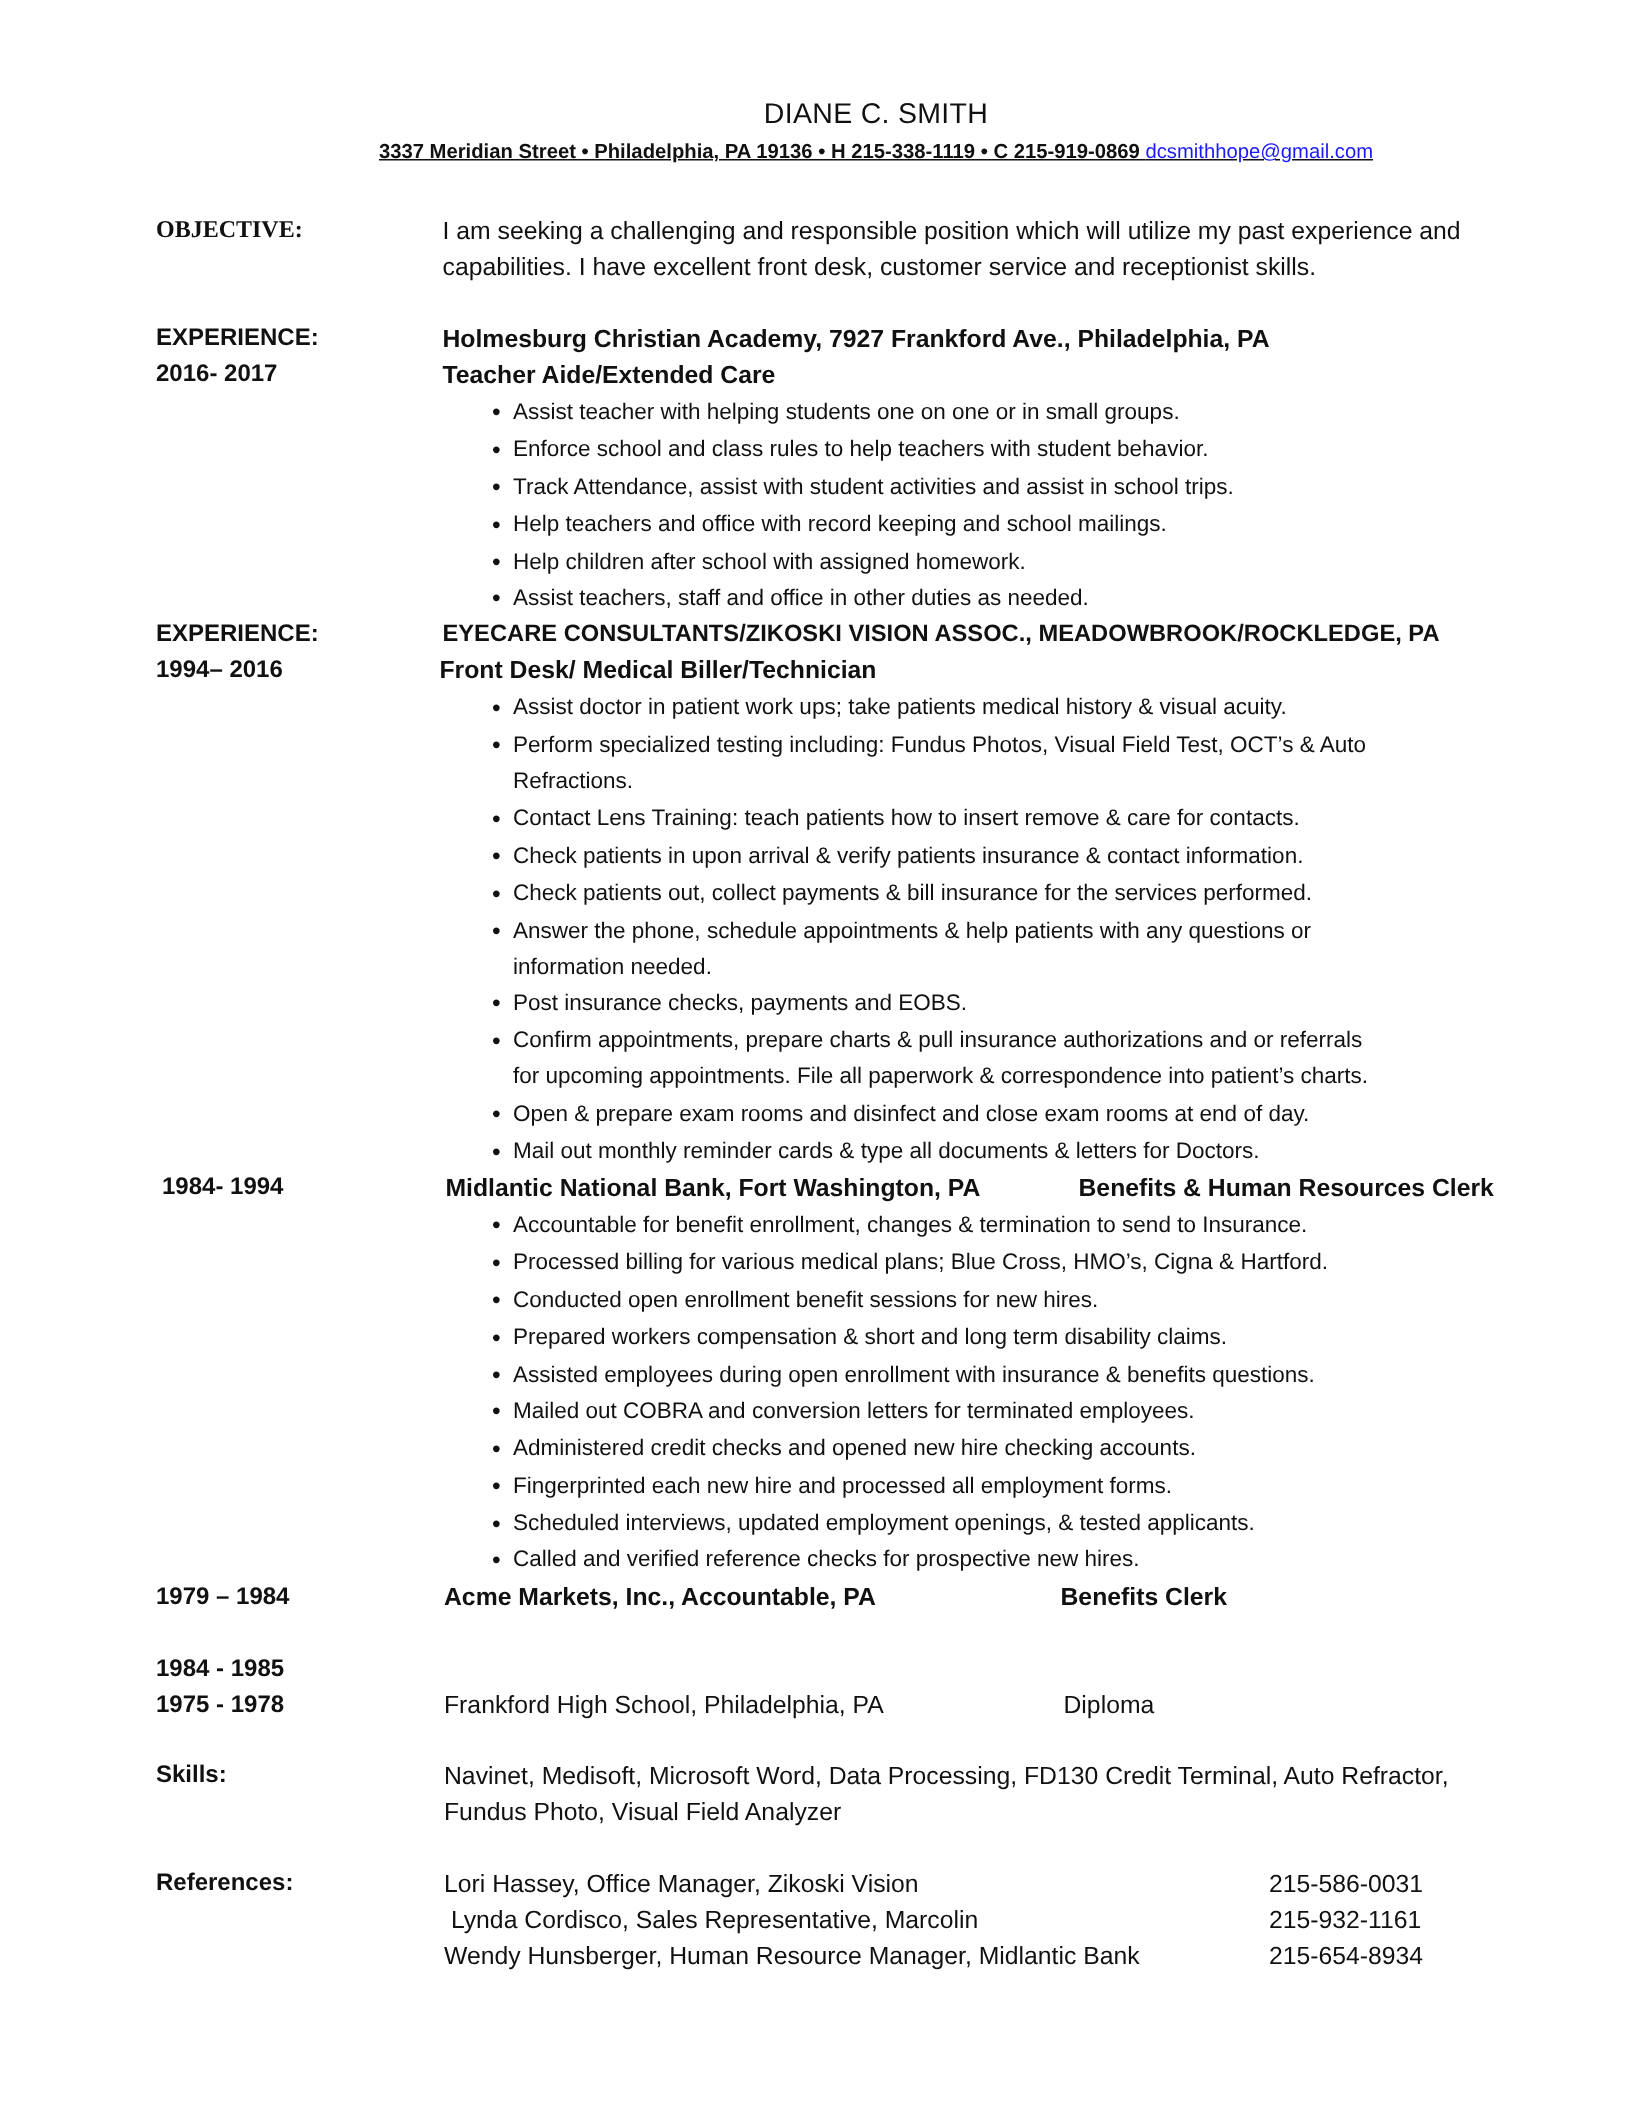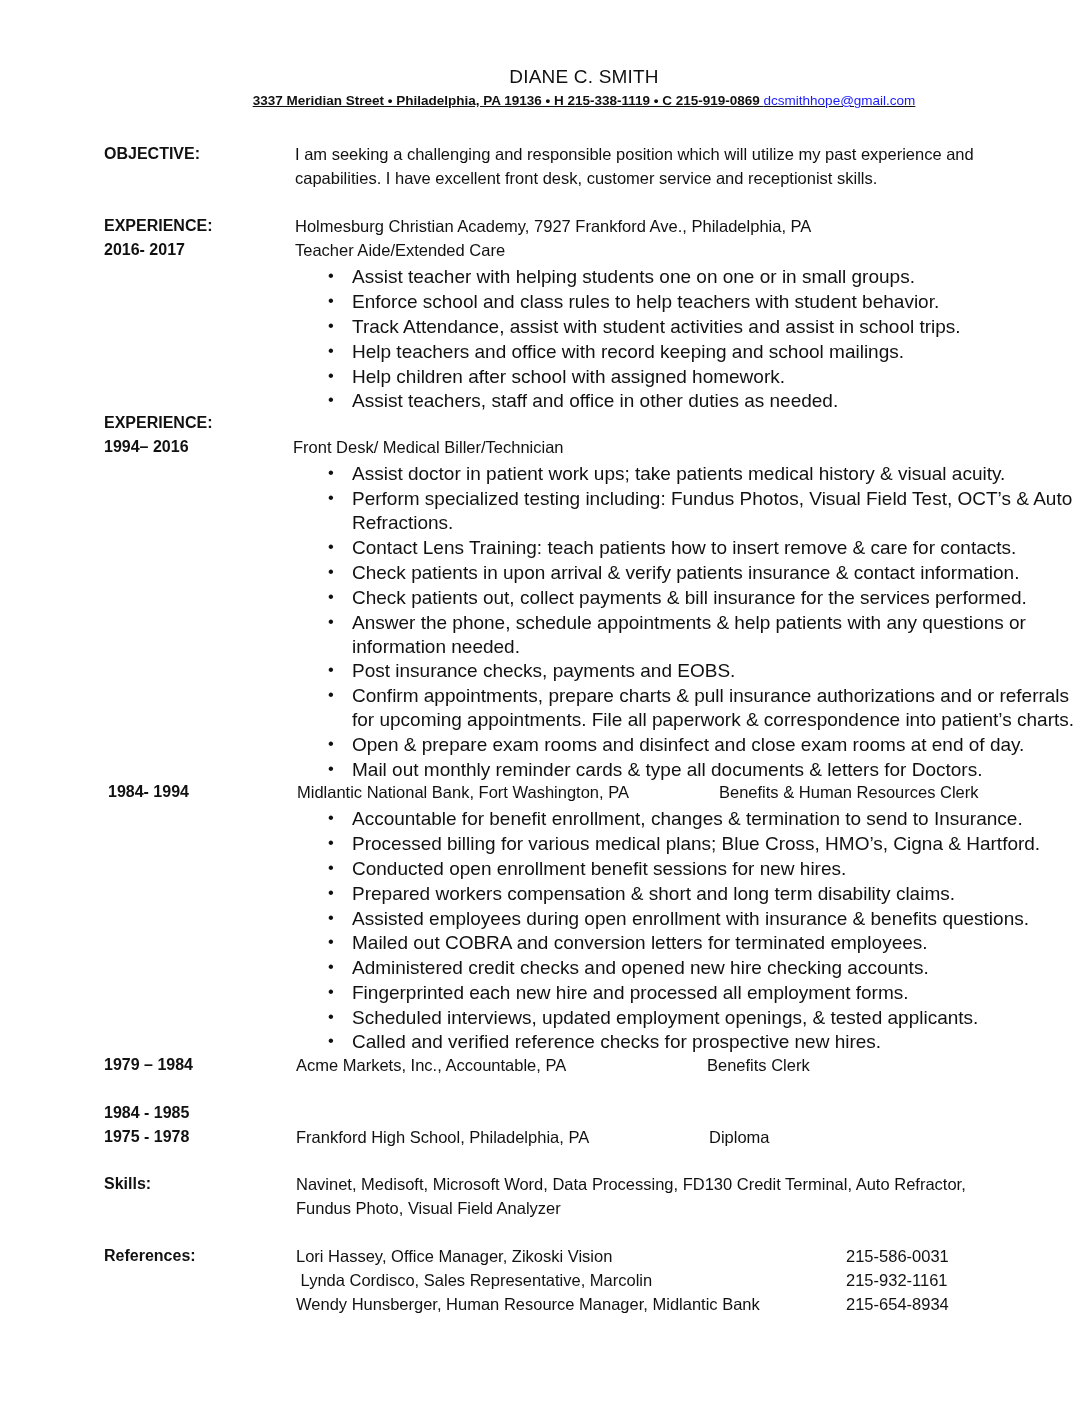--- a/index.html
+++ b/index.html
@@ -5,33 +5,33 @@
   html, body { margin: 0; padding: 0; background: #ffffff; }
   body { width: 1088px; height: 1408px; position: relative; overflow: hidden;
          font-family: "Liberation Sans", "DejaVu Sans", sans-serif; color: #111; }
   .page { position: absolute; left: 0; top: 0; width: 1088px; height: 1212px; margin-left: 40px; }
   .abs { position: absolute; white-space: nowrap; }
   .name { left: 0; width: 1088px; text-align: center; top: 66px; font-size: 19px; letter-spacing: 0.2px; }
   .contact { left: 0; width: 1088px; text-align: center; top: 93px; font-size: 13.5px; font-weight: bold; text-decoration: underline; }
   .contact .email { color: #1a1aff; font-weight: normal; }
   .lbl { font-size: 16px; font-weight: bold; }
   .txt { font-size: 16.5px; }
-  .b { font-weight: normal; }
+  .b { font-weight: bold; }
   .bullet { position: absolute; left: 288px; font-size: 16.5px; }
-  .bul-text { position: absolute; left: 312px; font-size: 19px; white-space: nowrap; }
+  .bul-text { position: absolute; left: 302px; font-size: 15px; white-space: nowrap; }
 </style>
 </head>
 <body>
 
 <div class="page">
 
   <div class="abs name">DIANE C. SMITH</div>
   <div class="abs contact"><span>3337 Meridian Street •  Philadelphia, PA 19136 • H 215-338-1119   • C 215-919-0869 </span><span class="email">dcsmithhope@gmail.com</span></div>
 
-  <div class="abs lbl" style="left:64px; top:145px;">OBJECTIVE:</div>
+  <div class="abs lbl" style="left:64px; top:145px;font-family:Liberation Serif, serif;">OBJECTIVE:</div>
   <div class="abs txt" style="left:255px; top:145px;">I am seeking a challenging and responsible position which will utilize my past experience and</div>
   <div class="abs txt" style="left:255px; top:169px;">capabilities. I have excellent front desk, customer service and receptionist skills.</div>
 
   <div class="abs lbl" style="left:64px; top:217px;">EXPERIENCE:</div>
   <div class="abs txt b" style="left:255px; top:217px;">Holmesburg Christian Academy, 7927 Frankford Ave., Philadelphia, PA</div>
   <div class="abs lbl" style="left:64px; top:241px;">2016- 2017</div>
   <div class="abs txt b" style="left:255px; top:241px;">Teacher Aide/Extended Care</div>
 
   <div>
     <span class="bullet" style="top:266px;">•</span>
@@ -42,20 +42,21 @@
       <span class="bul-text" style="top:316px;">Track Attendance, assist with student activities and assist in school trips.</span>
     <span class="bullet" style="top:341px;">•</span>
       <span class="bul-text" style="top:341px;">Help teachers and office with record keeping and school mailings.</span>
     <span class="bullet" style="top:366px;">•</span>
       <span class="bul-text" style="top:366px;">Help children after school with assigned homework.</span>
     <span class="bullet" style="top:390px;">•</span>
       <span class="bul-text" style="top:390px;text-align:center;">Assist teachers, staff and office in other duties as needed.</span>
   </div>
 
   <div class="abs lbl" style="left:64px; top:414px;">EXPERIENCE:</div>
+  <div class="abs txt b" style="left:255px; top:414px; font-size:15.8px;">EYECARE CONSULTANTS/ZIKOSKI VISION ASSOC., MEADOWBROOK/ROCKLEDGE, PA</div>
   <div class="abs lbl" style="left:64px; top:438px;">1994– 2016</div>
   <div class="abs txt b" style="left:253px; top:438px;">Front Desk/ Medical Biller/Technician</div>
 
   <div>
     <span class="bullet" style="top:463px;">•</span>
       <span class="bul-text" style="top:463px;">Assist doctor in patient work ups; take patients medical history &amp; visual acuity.</span>
     <span class="bullet" style="top:488px;">•</span>
       <span class="bul-text" style="top:488px;">Perform specialized testing including: Fundus Photos, Visual Field Test, OCT’s &amp; Auto</span>
     <span class="bul-text" style="top:512px;">Refractions.</span>
     <span class="bullet" style="top:537px;">•</span>

